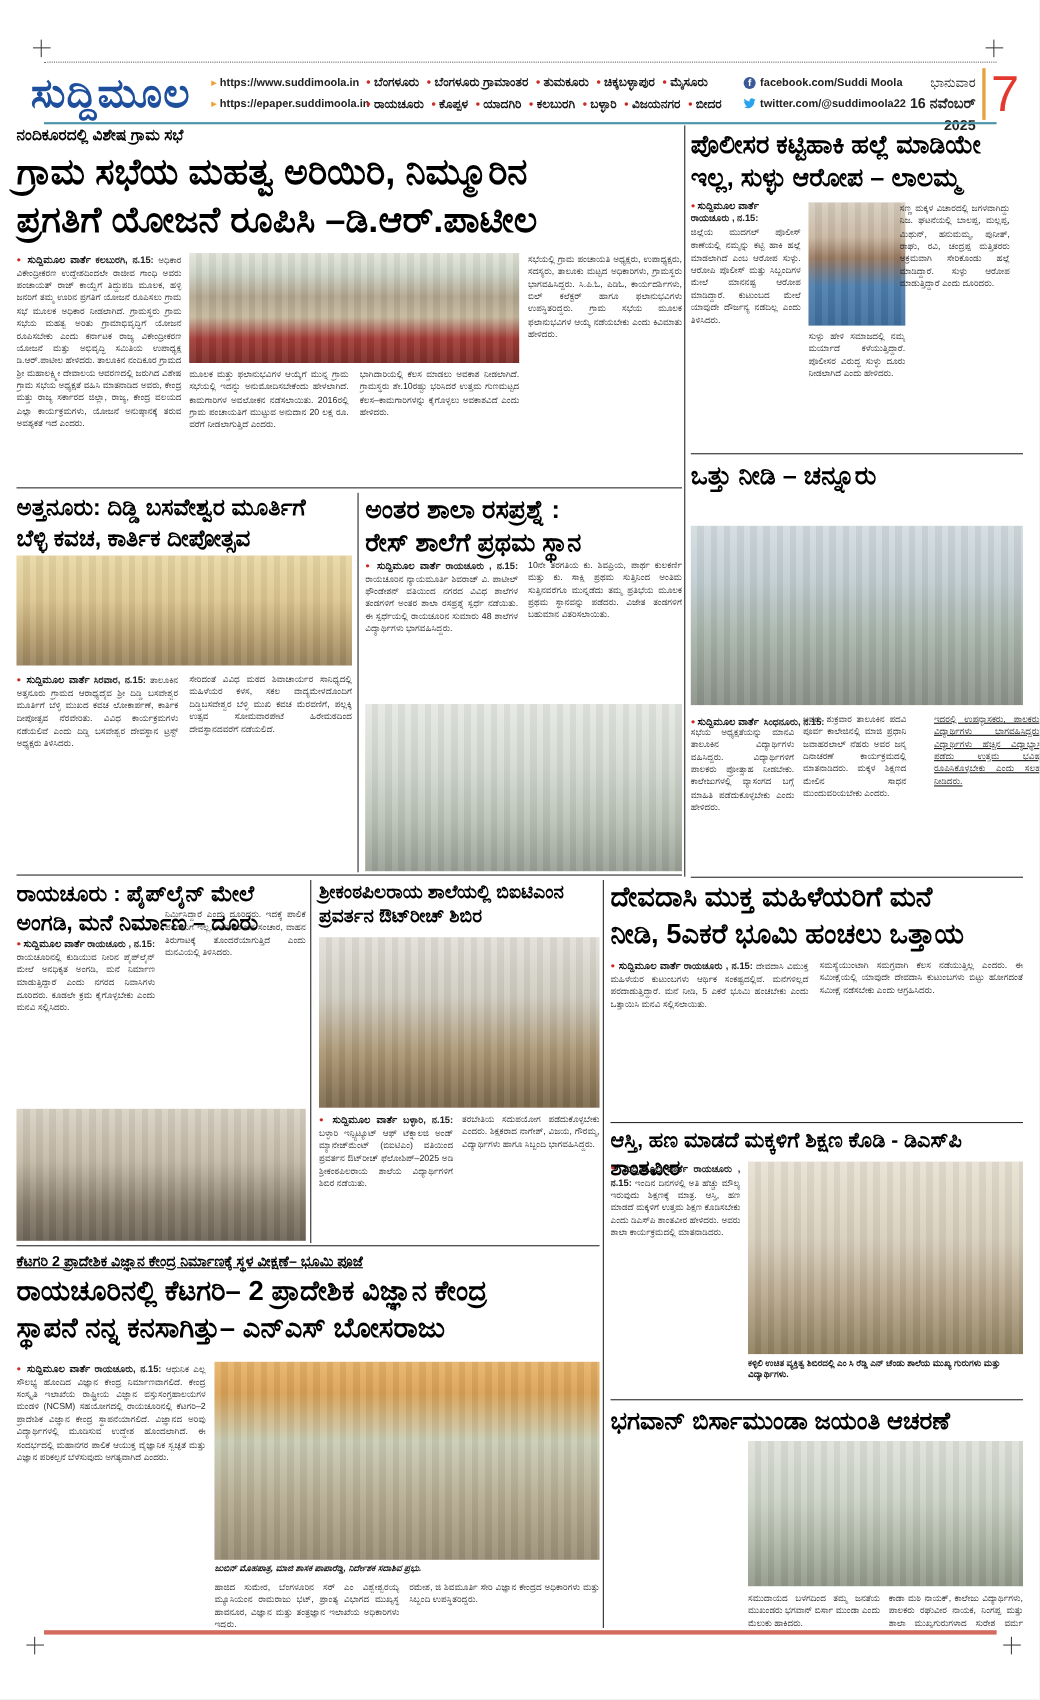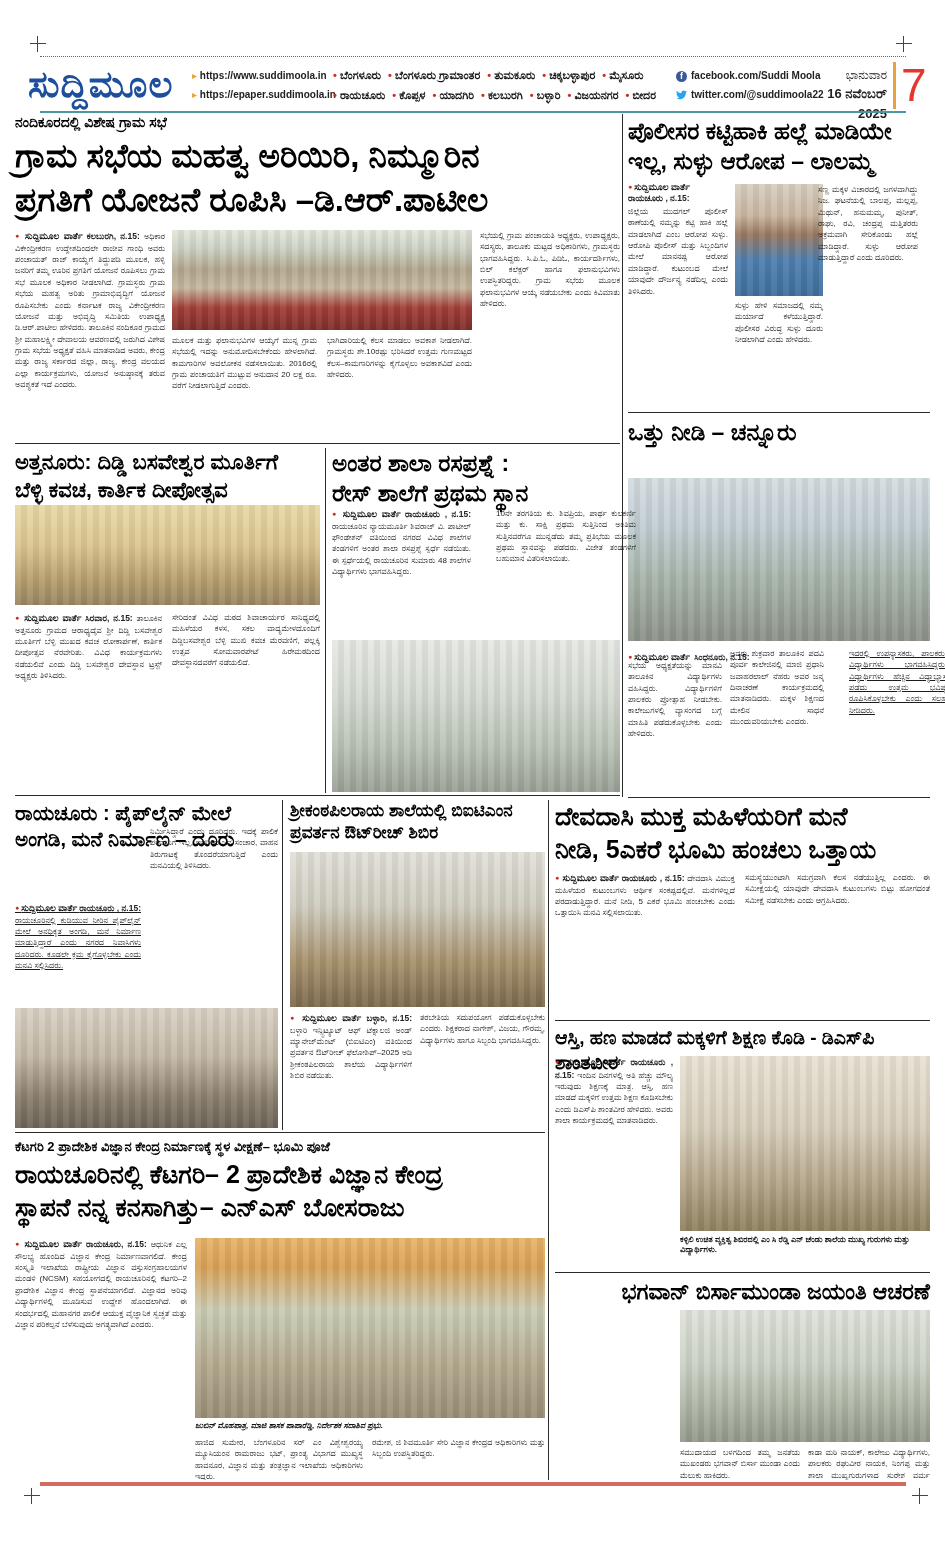--- a/index.html
+++ b/index.html
@@ -159,30 +159,30 @@
     <div class="hl" style="font-size:23px;">
       <div>ಅಂತರ ಶಾಲಾ ರಸಪ್ರಶ್ನೆ :</div>
       <div>ರೇಸ್ ಶಾಲೆಗೆ ಪ್ರಥಮ ಸ್ಥಾನ</div>
     </div>
   </div>
   <div class="abs bodycol" style="left:332px;top:508px;width:139px;height:128px;">
     <span class="byline">ಸುದ್ದಿಮೂಲ ವಾರ್ತೆ</span>
     <span class="dateline"> ರಾಯಚೂರು , ನ.15:</span>
     <span>ರಾಯಚೂರಿನ ನ್ಯಾಯಮೂರ್ತಿ ಶಿವರಾಜ್ ವಿ. ಪಾಟೀಲ್ ಫೌಂಡೇಶನ್ ವತಿಯಿಂದ ನಗರದ ವಿವಿಧ ಶಾಲೆಗಳ ತಂಡಗಳಿಗೆ ಅಂತರ ಶಾಲಾ ರಸಪ್ರಶ್ನೆ ಸ್ಪರ್ಧೆ ನಡೆಯಿತು. ಈ ಸ್ಪರ್ಧೆಯಲ್ಲಿ ರಾಯಚೂರಿನ ಸುಮಾರು 48 ಶಾಲೆಗಳ ವಿದ್ಯಾರ್ಥಿಗಳು ಭಾಗವಹಿಸಿದ್ದರು.</span>
   </div>
-  <div class="abs bodycol" style="left:496px;top:508px;width:140px;height:128px;"><span>10ನೇ ತರಗತಿಯ ಕು. ಶಿವಪ್ರಿಯ, ಪಾರ್ಥ ಕುಲಕರ್ಣಿ ಮತ್ತು ಕು. ಸಾಕ್ಷಿ ಪ್ರಥಮ ಸುತ್ತಿನಿಂದ ಅಂತಿಮ ಸುತ್ತಿನವರೆಗೂ ಮುನ್ನಡೆದು ತಮ್ಮ ಪ್ರತಿಭೆಯ ಮೂಲಕ ಪ್ರಥಮ ಸ್ಥಾನವನ್ನು ಪಡೆದರು. ವಿಜೇತ ತಂಡಗಳಿಗೆ ಬಹುಮಾನ ವಿತರಿಸಲಾಯಿತು.</span></div>
+  <div class="abs bodycol" style="left:480px;top:508px;width:140px;height:128px;"><span>10ನೇ ತರಗತಿಯ ಕು. ಶಿವಪ್ರಿಯ, ಪಾರ್ಥ ಕುಲಕರ್ಣಿ ಮತ್ತು ಕು. ಸಾಕ್ಷಿ ಪ್ರಥಮ ಸುತ್ತಿನಿಂದ ಅಂತಿಮ ಸುತ್ತಿನವರೆಗೂ ಮುನ್ನಡೆದು ತಮ್ಮ ಪ್ರತಿಭೆಯ ಮೂಲಕ ಪ್ರಥಮ ಸ್ಥಾನವನ್ನು ಪಡೆದರು. ವಿಜೇತ ತಂಡಗಳಿಗೆ ಬಹುಮಾನ ವಿತರಿಸಲಾಯಿತು.</span></div>
   <div class="photo p-quiz" style="left:332px;top:640px;width:288px;height:152px;"></div>
 
   <div class="abs" style="left:15px;top:800px;width:263px;">
     <div class="hl" style="font-size:20px;">
       <div>ರಾಯಚೂರು : ಪೈಪ್‌ಲೈನ್ ಮೇಲೆ</div>
       <div>ಅಂಗಡಿ, ಮನೆ ನಿರ್ಮಾಣ – ದೂರು</div>
     </div>
   </div>
-  <div class="abs bodycol" style="left:15px;top:902px;width:126px;height:148px;text-decoration:underline;">
+  <div class="abs bodycol" style="left:15px;top:852px;width:126px;height:148px;">
     <span class="byline">ಸುದ್ದಿಮೂಲ ವಾರ್ತೆ</span>
     <span class="dateline"> ರಾಯಚೂರು , ನ.15:</span>
     <span>ರಾಯಚೂರಿನಲ್ಲಿ ಕುಡಿಯುವ ನೀರಿನ ಪೈಪ್‌ಲೈನ್ ಮೇಲೆ ಅನಧಿಕೃತ ಅಂಗಡಿ, ಮನೆ ನಿರ್ಮಾಣ ಮಾಡುತ್ತಿದ್ದಾರೆ ಎಂದು ನಗರದ ನಿವಾಸಿಗಳು ದೂರಿದರು. ಕೂಡಲೇ ಕ್ರಮ ಕೈಗೊಳ್ಳಬೇಕು ಎಂದು ಮನವಿ ಸಲ್ಲಿಸಿದರು.</span>
   </div>
   <div class="abs bodycol" style="left:150px;top:826px;width:128px;height:148px;"><span>ನಿರ್ಮಿಸಿದ್ದಾರೆ ಎಂದು ದೂರಿದರು. ಇದಕ್ಕೆ ಪಾಲಿಕೆ ಪರವಾನಿಗೆ ಇಲ್ಲ, ಇದರಿಂದ ಜನ ಸಂಚಾರ, ವಾಹನ ತಿರುಗಾಟಕ್ಕೆ ತೊಂದರೆಯಾಗುತ್ತಿದೆ ಎಂದು ಮನವಿಯಲ್ಲಿ ತಿಳಿಸಿದರು.</span></div>
   <div class="photo p-pipeline" style="left:15px;top:1008px;width:263px;height:120px;"></div>
   <div class="abs vrule" style="left:282px;top:800px;height:330px;"></div>
 
   <div class="abs" style="left:290px;top:800px;width:255px;">
     <div class="hl" style="font-size:17px;">
@@ -220,28 +220,28 @@
   <div class="abs bodycol" style="left:555px;top:1056px;width:118px;height:210px;">
     <span class="byline">ಸುದ್ದಿಮೂಲ ವಾರ್ತೆ</span>
     <span class="dateline"> ರಾಯಚೂರು , ನ.15:</span>
     <span>ಇಂದಿನ ದಿನಗಳಲ್ಲಿ ಅತಿ ಹೆಚ್ಚು ಮೌಲ್ಯ ಇರುವುದು ಶಿಕ್ಷಣಕ್ಕೆ ಮಾತ್ರ. ಆಸ್ತಿ, ಹಣ ಮಾಡದೆ ಮಕ್ಕಳಿಗೆ ಉತ್ತಮ ಶಿಕ್ಷಣ ಕೊಡಿಸಬೇಕು ಎಂದು ಡಿಎಸ್‌ಪಿ ಶಾಂತವೀರ ಹೇಳಿದರು. ಅವರು ಶಾಲಾ ಕಾರ್ಯಕ್ರಮದಲ್ಲಿ ಮಾತನಾಡಿದರು.</span>
   </div>
   <div class="photo p-dsp" style="left:680px;top:1056px;width:250px;height:175px;"></div>
   <div class="abs caption" style="left:680px;top:1235px;width:250px;height:32px;">ಕಳ್ಳಿಲಿ ಉಚಿತ ವ್ಯಕ್ತಿತ್ವ ಶಿಬಿರದಲ್ಲಿ ಎಂ ಸಿ ರೆಡ್ಡಿ ಎನ್ ಚೆಂಡು ಶಾಲೆಯ ಮುಖ್ಯ ಗುರುಗಳು ಮತ್ತು ವಿದ್ಯಾರ್ಥಿಗಳು.</div>
   <div class="abs hrule" style="left:555px;top:1272px;width:375px;"></div>
 
   <div class="abs" style="left:555px;top:1277px;width:375px;">
-    <div class="hl" style="font-size:22px;text-align:right;">ಭಗವಾನ್ ಬಿರ್ಸಾಮುಂಡಾ ಜಯಂತಿ ಆಚರಣೆ</div>
+    <div class="hl" style="font-size:22px;">ಭಗವಾನ್ ಬಿರ್ಸಾಮುಂಡಾ ಜಯಂತಿ ಆಚರಣೆ</div>
   </div>
   <div class="photo p-birsa" style="left:680px;top:1310px;width:250px;height:132px;"></div>
   <div class="abs bodycol" style="left:680px;top:1447px;width:120px;height:33px;"><span>ಸಮುದಾಯದ ಬಳಗದಿಂದ ತಮ್ಮ ಜನತೆಯ ಮುಖಂಡರು ಭಗವಾನ್ ಬಿರ್ಸಾ ಮುಂಡಾ ಎಂದು ಮೆಲುಕು ಹಾಕಿದರು.</span></div>
   <div class="abs bodycol" style="left:808px;top:1447px;width:122px;height:33px;"><span>ಕಾಡಾ ಮಠಿ ನಾಯಕ್, ಕಾಲೇಜು ವಿದ್ಯಾರ್ಥಿಗಳು, ಪಾಲಕರು ರಘುವೀರ ನಾಯಕ, ನಿಂಗಪ್ಪ ಮತ್ತು ಶಾಲಾ ಮುಖ್ಯಗುರುಗಳಾದ ಸುರೇಶ ವರ್ಮ ಭಾಗವಹಿಸಿದ್ದರು.</span></div>
 
   <div class="abs" style="left:15px;top:1139px;width:530px;">
-    <div class="kicker" style="font-size:13px;">ಕೆಟಗರಿ 2 ಪ್ರಾದೇಶಿಕ ವಿಜ್ಞಾನ ಕೇಂದ್ರ ನಿರ್ಮಾಣಕ್ಕೆ ಸ್ಥಳ ವೀಕ್ಷಣೆ– ಭೂಮಿ ಪೂಜೆ</div>
+    <div class="kicker" style="font-size:13px;text-decoration:underline;">ಕೆಟಗರಿ 2 ಪ್ರಾದೇಶಿಕ ವಿಜ್ಞಾನ ಕೇಂದ್ರ ನಿರ್ಮಾಣಕ್ಕೆ ಸ್ಥಳ ವೀಕ್ಷಣೆ– ಭೂಮಿ ಪೂಜೆ</div>
     <div class="hl" style="font-size:25px;margin-top:3px;">
       <div>ರಾಯಚೂರಿನಲ್ಲಿ ಕೆಟಗರಿ– 2 ಪ್ರಾದೇಶಿಕ ವಿಜ್ಞಾನ ಕೇಂದ್ರ</div>
       <div>ಸ್ಥಾಪನೆ ನನ್ನ ಕನಸಾಗಿತ್ತು– ಎನ್‌ಎಸ್ ಬೋಸರಾಜು</div>
     </div>
   </div>
   <div class="abs bodycol" style="left:15px;top:1238px;width:172px;height:242px;">
     <span class="byline">ಸುದ್ದಿಮೂಲ ವಾರ್ತೆ</span>
     <span class="dateline"> ರಾಯಚೂರು, ನ.15:</span>
     <span>ಆಧುನಿಕ ಎಲ್ಲ ಸೌಲಭ್ಯ ಹೊಂದಿದ ವಿಜ್ಞಾನ ಕೇಂದ್ರ ನಿರ್ಮಾಣವಾಗಲಿದೆ. ಕೇಂದ್ರ ಸಂಸ್ಕೃತಿ ಇಲಾಖೆಯ ರಾಷ್ಟ್ರೀಯ ವಿಜ್ಞಾನ ವಸ್ತುಸಂಗ್ರಹಾಲಯಗಳ ಮಂಡಳಿ (NCSM) ಸಹಯೋಗದಲ್ಲಿ ರಾಯಚೂರಿನಲ್ಲಿ ಕೆಟಗರಿ–2 ಪ್ರಾದೇಶಿಕ ವಿಜ್ಞಾನ ಕೇಂದ್ರ ಸ್ಥಾಪನೆಯಾಗಲಿದೆ. ವಿಜ್ಞಾನದ ಅರಿವು ವಿದ್ಯಾರ್ಥಿಗಳಲ್ಲಿ ಮೂಡಿಸುವ ಉದ್ದೇಶ ಹೊಂದಲಾಗಿದೆ. ಈ ಸಂದರ್ಭದಲ್ಲಿ ಮಹಾನಗರ ಪಾಲಿಕೆ ಆಯುಕ್ತ ವೈಜ್ಞಾನಿಕ ಸ್ವಚ್ಛತೆ ಮತ್ತು ವಿಜ್ಞಾನ ಪರಿಕಲ್ಪನೆ ಬೆಳೆಸುವುದು ಅಗತ್ಯವಾಗಿದೆ ಎಂದರು.</span>
   </div>

